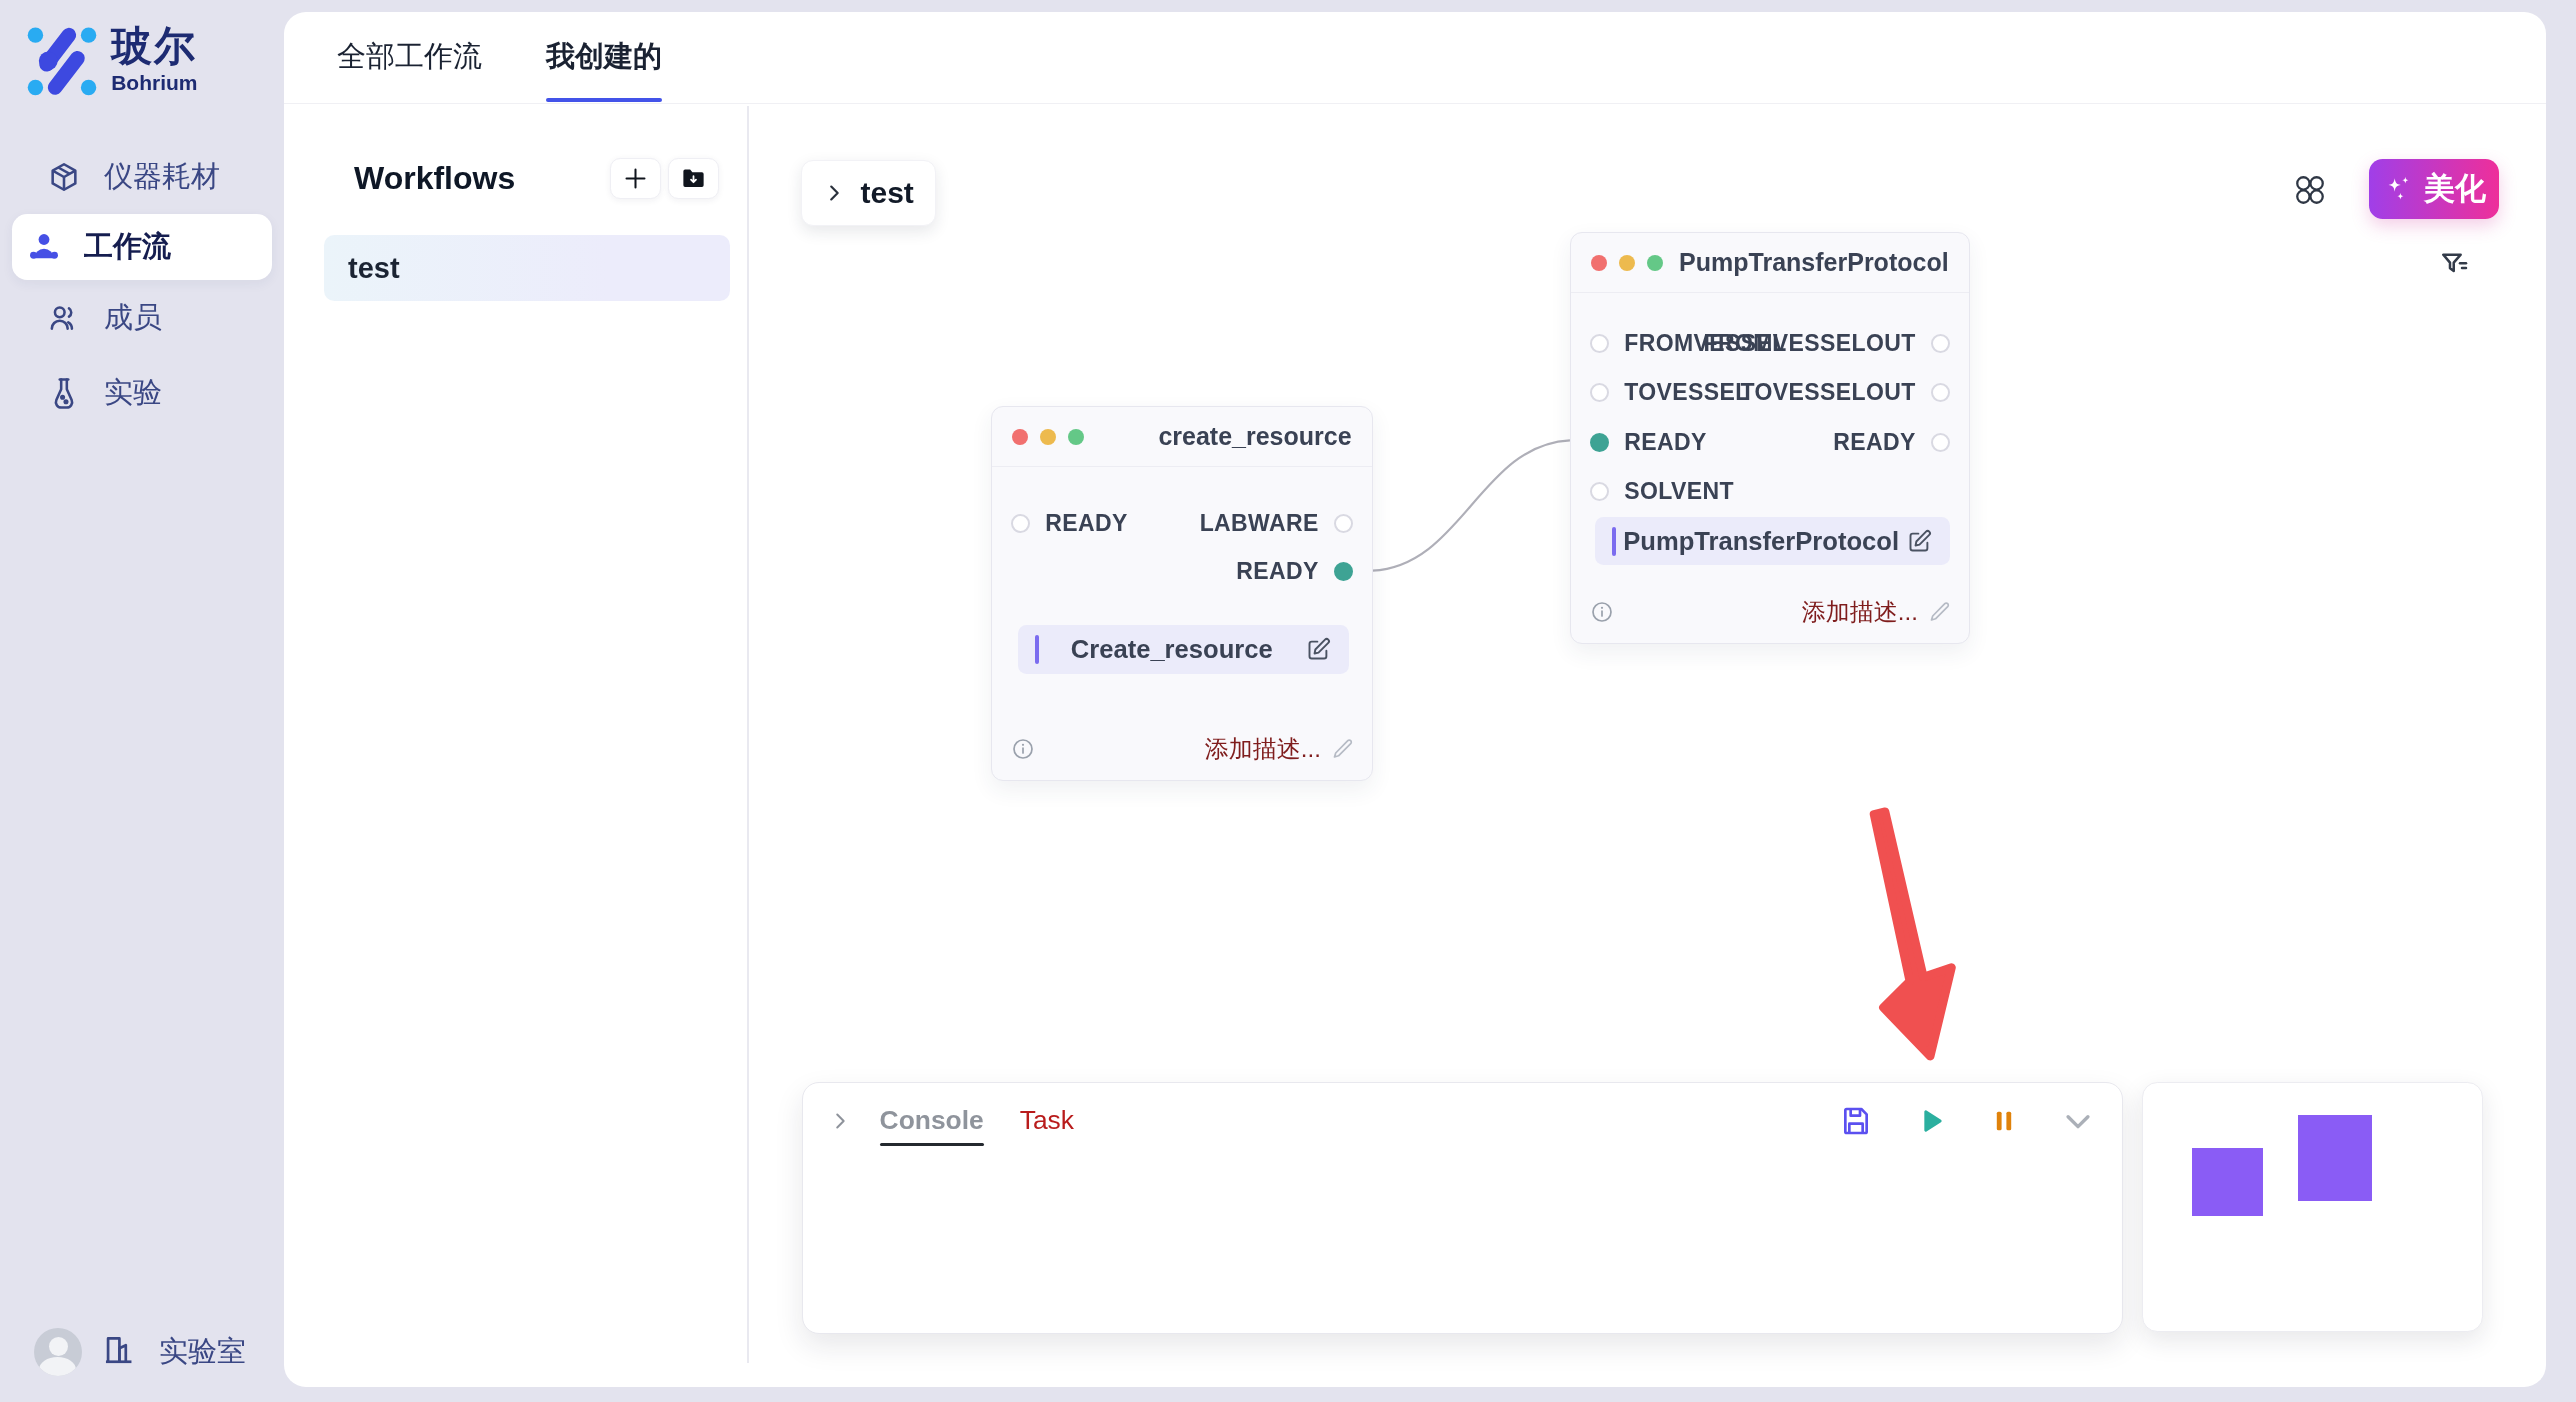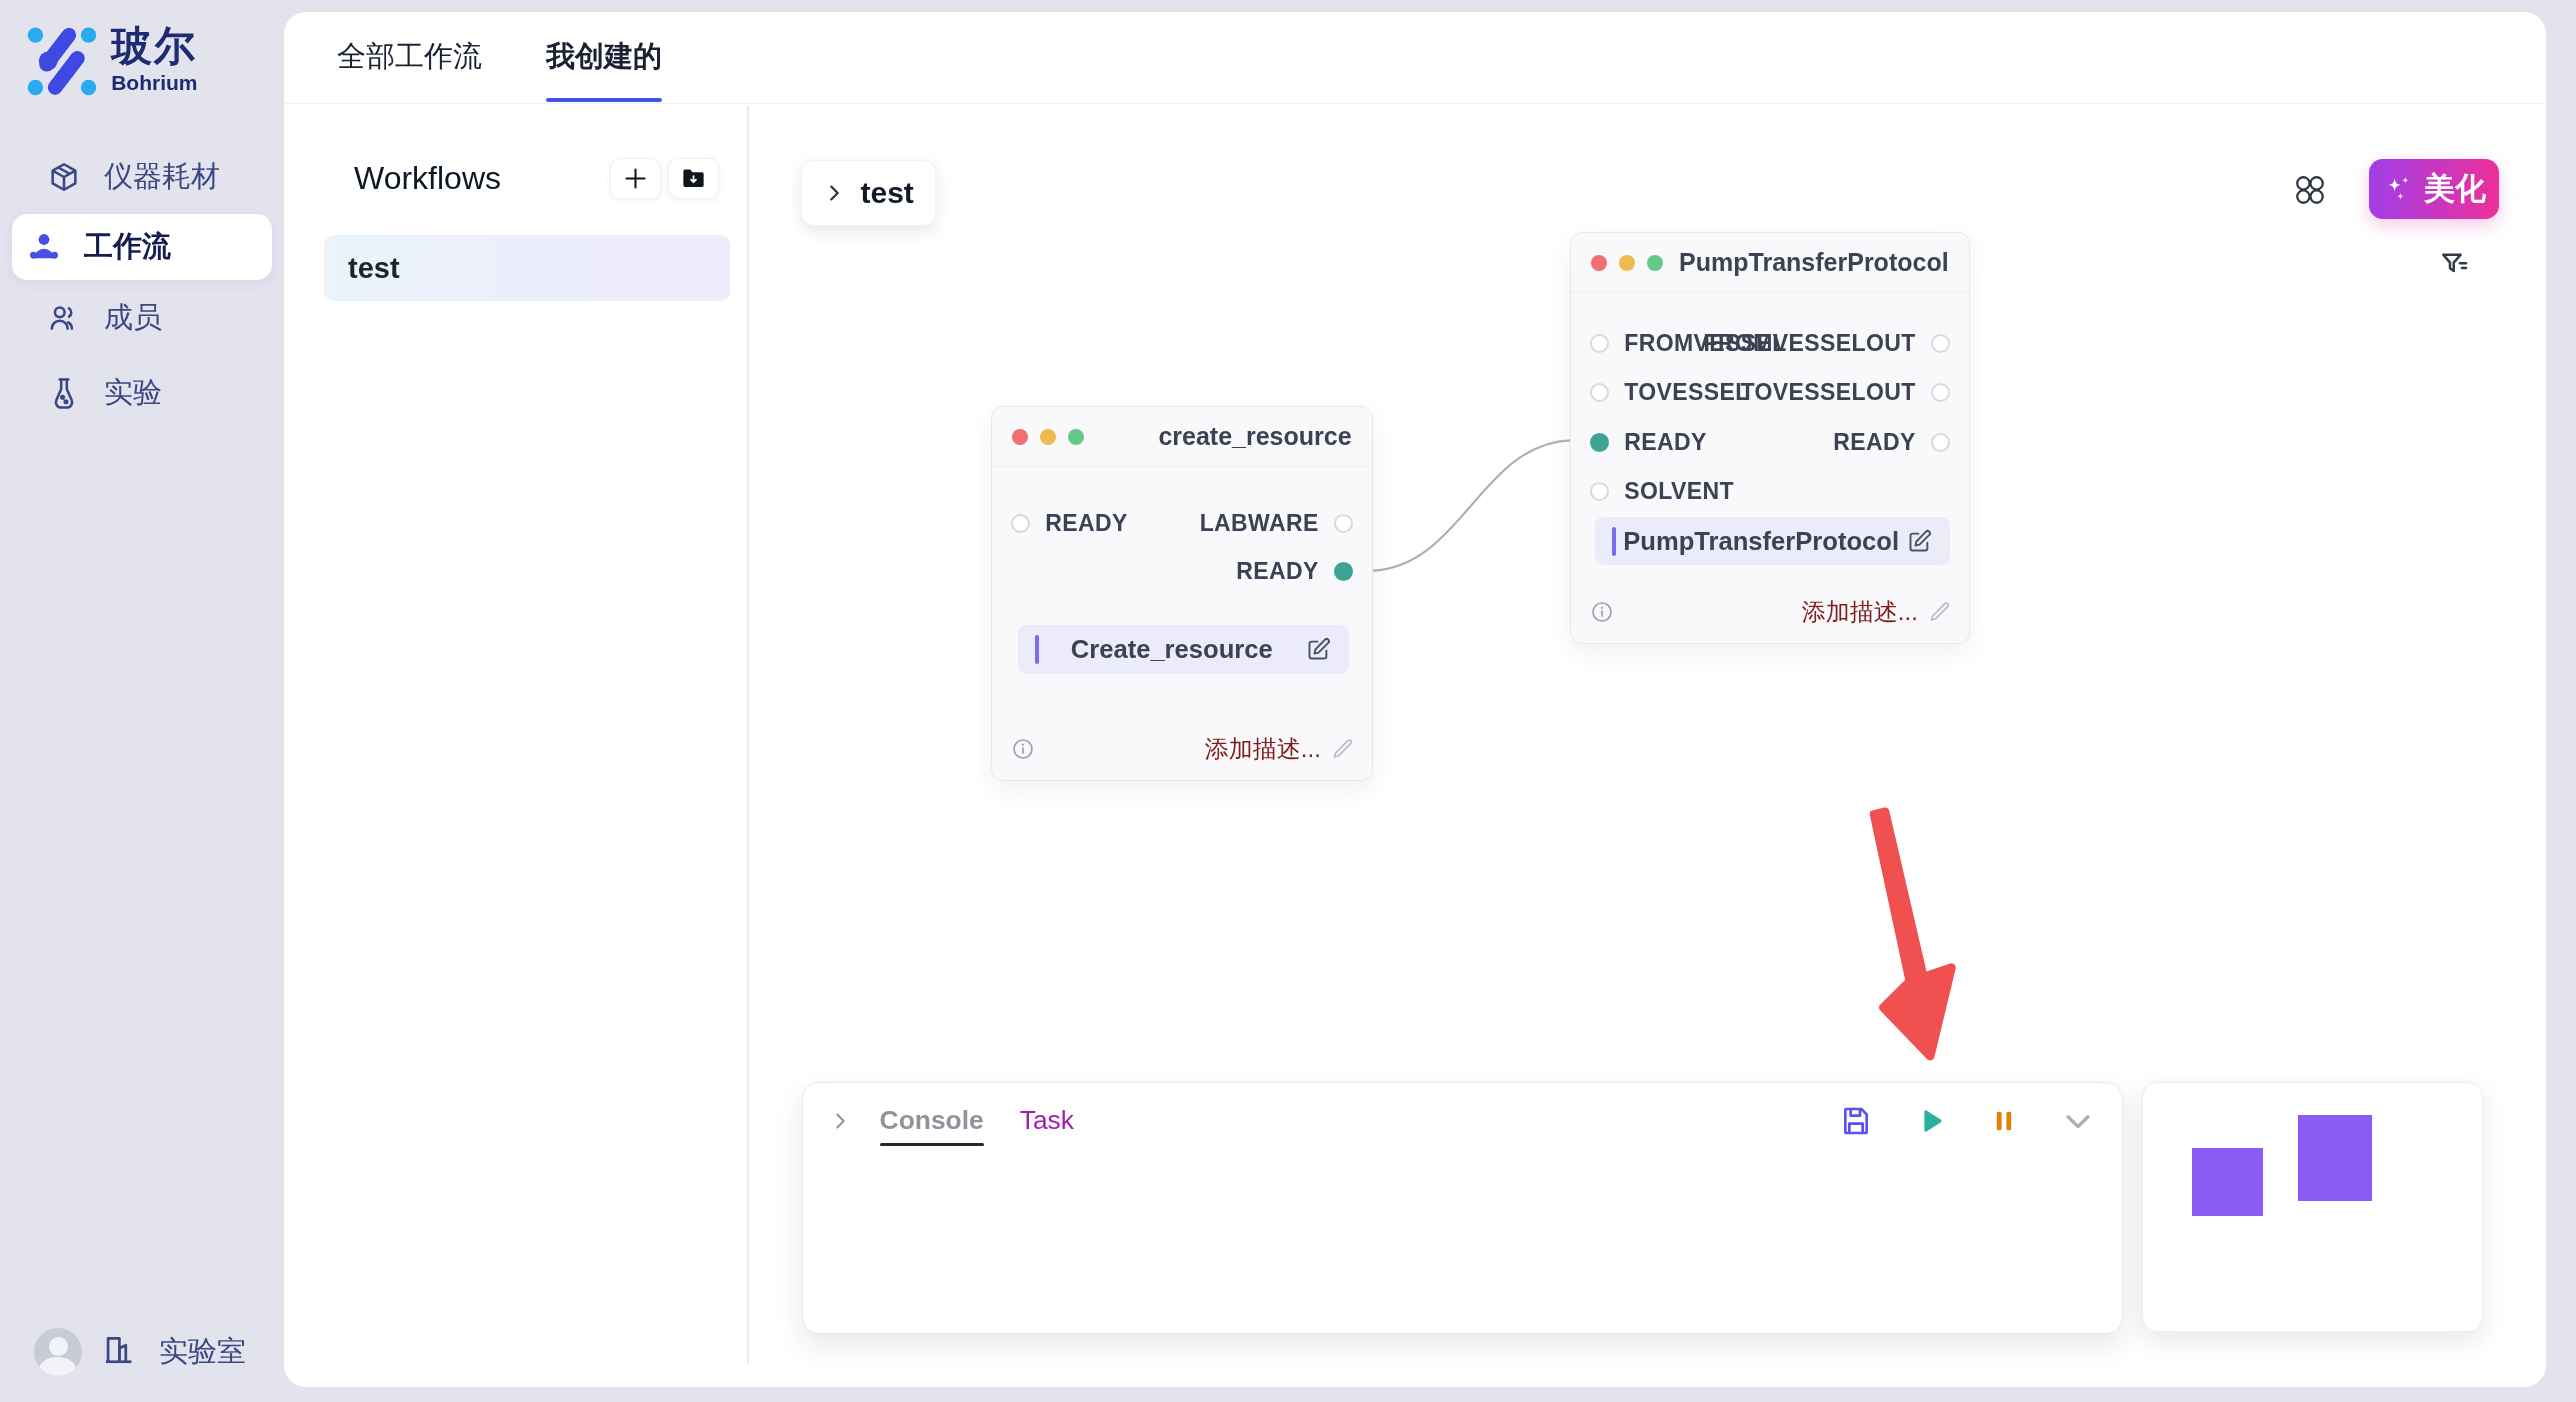--- a/index.html
+++ b/index.html
@@ -28,21 +28,21 @@
   .card { position:absolute; left:284px; top:12px; width:2262px; height:1375px; background:#FFFFFF; border-radius:22px; }
   .tabbar { position:absolute; left:0; top:0; width:100%; height:92px; border-bottom:1.7px solid #F0F0F4; }
   .tab { position:absolute; top:0; height:90px; display:flex; align-items:center; font-size:29px; color:#1A2232; cursor:pointer; }
   .tab-all { left:53px; font-weight:500; }
   .tab-mine { left:262px; font-weight:700; }
   .tab-mine::after { content:""; position:absolute; left:0; right:0; bottom:0; height:4.3px; background:#4353E9; border-radius:2.6px; }
 
   
   .panel-divider { position:absolute; left:747px; top:106px; width:1.7px; height:1257px; background:#E9E9F0; }
   .wf-title-row { position:absolute; left:354px; top:158px; width:365px; display:flex; align-items:center; justify-content:space-between; }
-  .wf-title { font-size:32px; font-weight:400; color:#0E1726; }
+  .wf-title { font-size:32px; font-weight:700; color:#0E1726; }
   .wf-actions { display:flex; gap:6.8px; }
   .sq-btn { width:51px; height:41px; background:#fff; border:0.9px solid #EFEFF4; border-radius:10.2px;
             box-shadow:0 1.7px 6.8px rgba(30,40,70,.06); display:flex; align-items:center; justify-content:center; cursor:pointer; }
   .wf-item { position:absolute; left:324px; top:235px; width:406px; height:66px; border-radius:10.2px;
              background:linear-gradient(90deg,#EBF4FA 0%,#ECECFB 70%);
              display:flex; align-items:center; padding-left:24px; font-size:29px; font-weight:600; color:#1B2433; cursor:pointer; }
 
   
   .breadcrumb { position:absolute; left:801px; top:160px; width:135px; height:66px; background:#fff; border-radius:12px;
                 border:0.9px solid #F2F2F6; box-shadow:0 5.1px 15.3px rgba(31,41,55,.10);
@@ -76,21 +76,21 @@
   .pill-label { flex:1; text-align:center; font-size:25.6px; font-weight:700; color:#3A4254; }
   .node-foot { position:absolute; left:19px; right:17px; bottom:15.3px; display:flex; align-items:center; }
   .desc { margin-left:auto; display:flex; align-items:center; gap:10.2px; color:#7f1d1d; font-size:24px; cursor:pointer; }
 
   
   .console { position:absolute; left:802px; top:1082px; width:1321px; height:252px; background:#fff; border:1.3px solid #E8E8EE;
              border-radius:17px; box-shadow:0 12px 29px rgba(25,32,46,.10); z-index:3; }
   .console-head { position:absolute; left:25.6px; top:19px; right:25.6px; height:37px; display:flex; align-items:center; }
   .console-tab { position:relative; font-size:26.4px; font-weight:700; color:#8F949C; margin-right:36px; cursor:pointer; }
   .console-tab.active::after { content:""; position:absolute; left:0; right:0; bottom:-10.2px; height:3.4px; background:#24292F; border-radius:1.7px; }
-  .console-tab.inactive { color:#a21caf; font-weight:500; }
+  .console-tab.inactive { color:#b91c1c; font-weight:500; }
   .console-icons { margin-left:auto; display:flex; align-items:center; gap:37px; }
   .cicon { width:37px; height:37px; display:flex; align-items:center; justify-content:center; cursor:pointer; }
 
   
   .minimap { position:absolute; left:2142px; top:1082px; width:341px; height:250px; background:#fff; border:1.3px solid #ECECF1;
              border-radius:15.3px; box-shadow:0 8.5px 24px rgba(25,32,46,.10); z-index:3; cursor:pointer; }
   .mm-node { position:absolute; background:#8A5CF5; }
   .mm-n1 { left:49px; top:65px; width:71px; height:68px; }
   .mm-n2 { left:155px; top:32px; width:74px; height:86px; }
 

